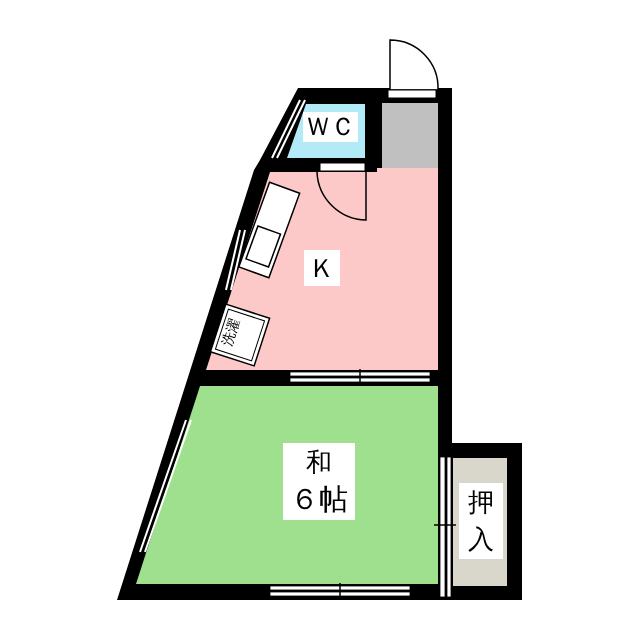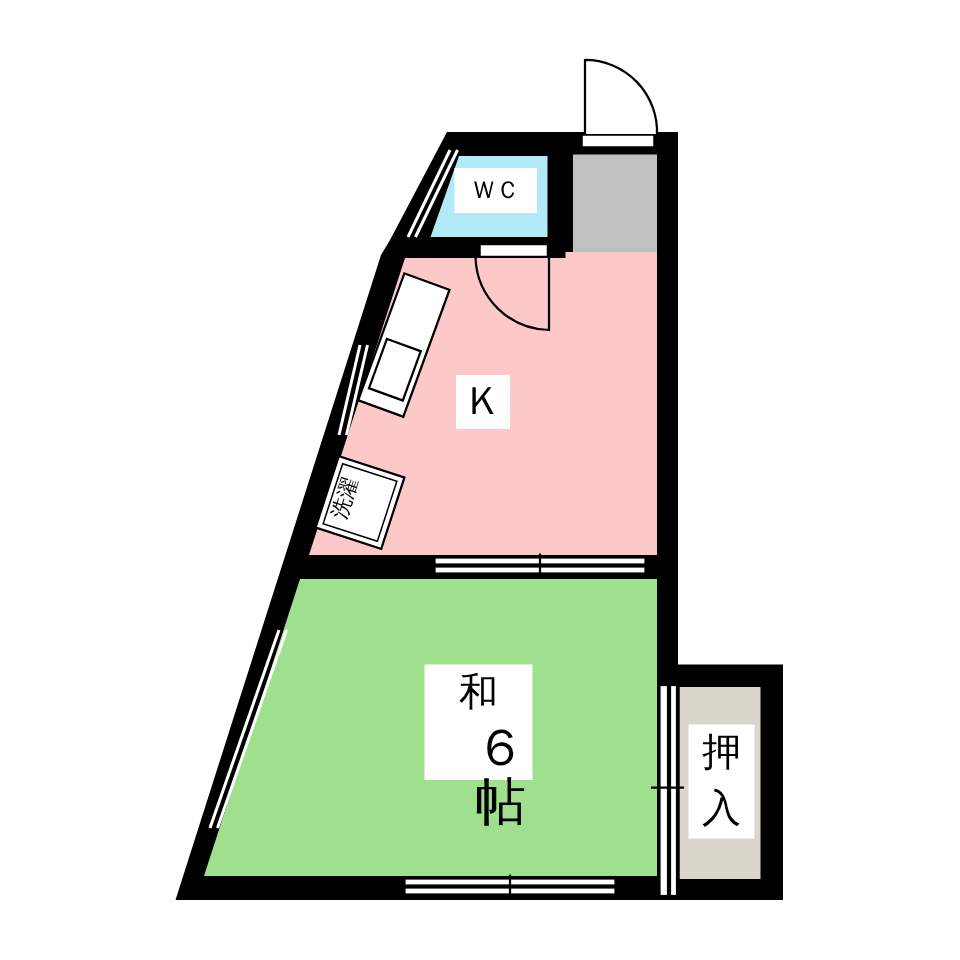--- a/index.html
+++ b/index.html
@@ -74,27 +74,27 @@
     <rect x="255" y="185" width="32" height="90" fill="#fff" stroke="#000" stroke-width="1.5"></rect>
     <rect x="259" y="230" width="24" height="35" fill="#fff" stroke="#000" stroke-width="1.5"></rect>
   </g>
 
   <g transform="rotate(18 240 335)">
     <rect x="217" y="310" width="46" height="50" fill="#fff" stroke="#000" stroke-width="1.5"></rect>
     <rect x="221" y="314" width="38" height="42" fill="#fff" stroke="#000" stroke-width="1"></rect>
   </g>
 </svg>
 
-<div style="position:absolute;left:303px;top:112px;width:55px;height:30px;background:#fff;font-size:16px;line-height:30px;text-align:center;font-family:'DejaVu Sans',sans-serif;">ＷＣ</div>
+<div style="position:absolute;left:303px;top:112px;width:55px;height:30px;background:#fff;font-size:25px;line-height:30px;text-align:center;font-family:'DejaVu Sans',sans-serif;">ＷＣ</div>
 
 <div style="position:absolute;left:304px;top:250px;width:36px;height:36px;background:#fff;font-size:26px;line-height:36px;text-align:center;font-family:'DejaVu Sans',sans-serif;">Ｋ</div>
 
 <div style="position:absolute;left:222px;top:318px;width:34px;height:34px;font-size:14px;line-height:17px;text-align:center;transform:rotate(-72deg);font-family:'DejaVu Sans',sans-serif;">洗濯</div>
 
 <div style="position:absolute;left:283px;top:443px;width:72px;height:77px;background:#fff;text-align:center;font-family:'DejaVu Sans',sans-serif;">
   <div style="font-size:26px;line-height:38px;">和</div>
-  <div style="font-size:34px;line-height:36px;margin-left:29px;">６帖</div>
+  <div style="font-size:29px;line-height:36px;">６帖</div>
 </div>
 
 <div style="position:absolute;left:459px;top:483px;width:44px;height:76px;background:#fff;text-align:center;font-family:'DejaVu Sans',sans-serif;">
   <div style="font-size:26px;line-height:38px;">押</div>
   <div style="font-size:26px;line-height:36px;">入</div>
 </div>
 
 </body></html>

